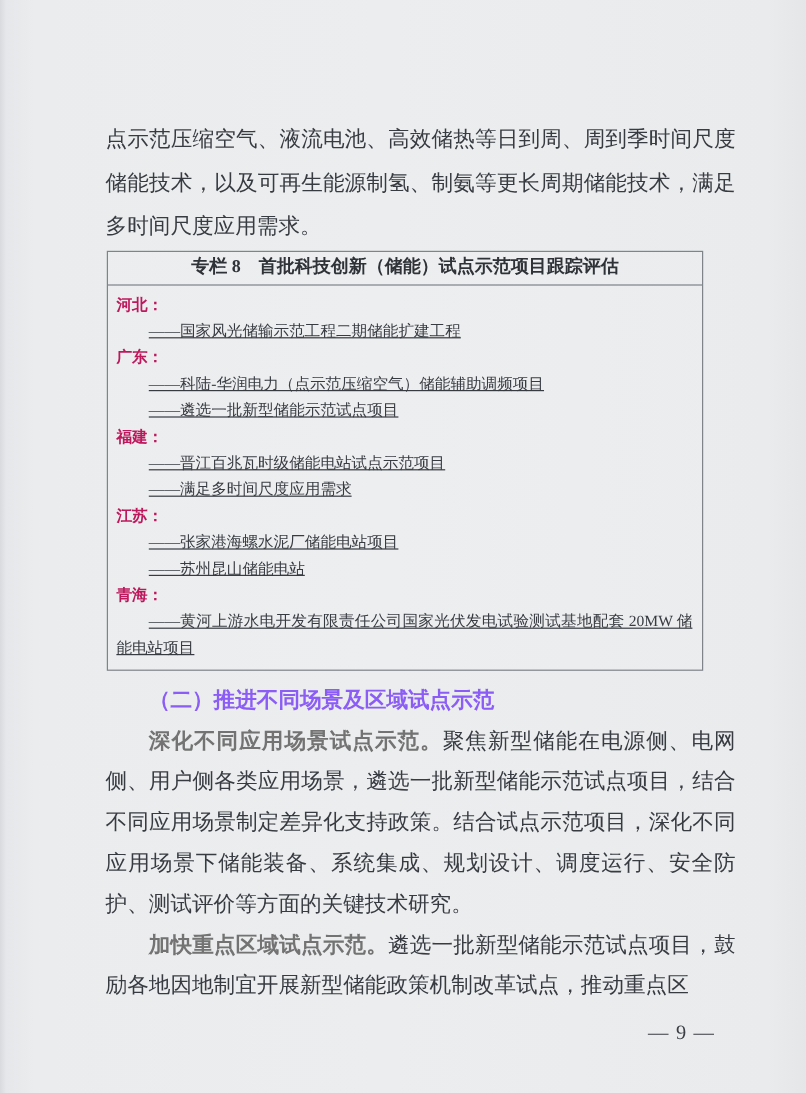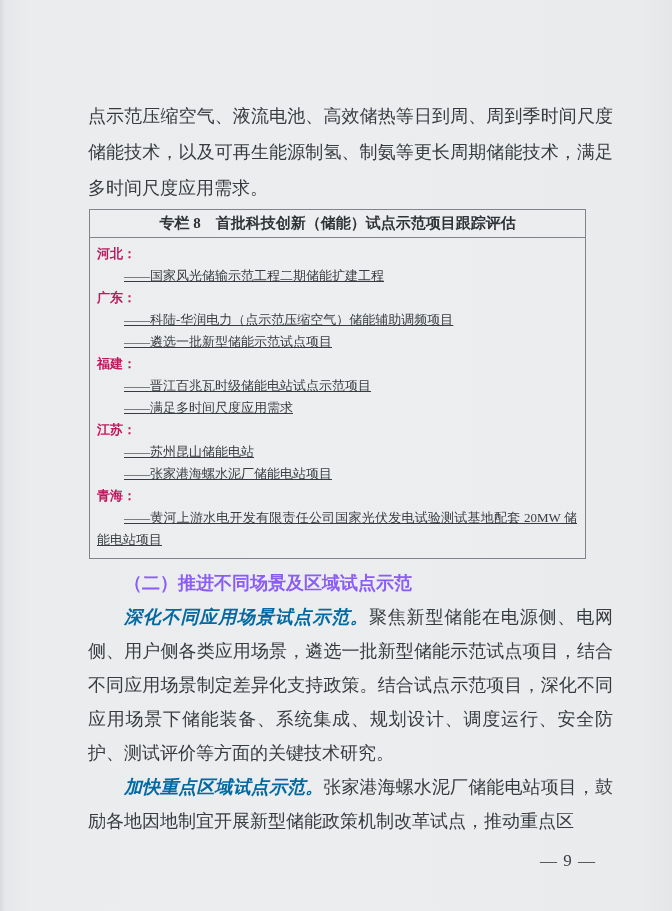--- a/index.html
+++ b/index.html
@@ -28,21 +28,21 @@
     margin: 0;
     font-size: 18px;
     line-height: 36px;
     text-align: justify;
     letter-spacing: 0px;
   }
   .para.lower {
     line-height: 34px;
   }
   .indent2 { text-indent: 2em; }
-  .lead { font-weight: 700; color: #0369a1; font-style: italic; }
+  .lead { font-weight: 700; color: #737373; }
 
   
   .panel {
     box-sizing: border-box;
     width: 497px;
     margin: 3px 0 0 1px;
     border: 1.5px solid #7f838a;
     background: rgba(255,255,255,0.06);
   }
   .panel-title {
@@ -104,29 +104,29 @@
 
       <div class="region">广东：</div>
       <div class="proj">——科陆-华润电力（点示范压缩空气）储能辅助调频项目</div>
       <div class="proj">——遴选一批新型储能示范试点项目</div>
 
       <div class="region">福建：</div>
       <div class="proj">——晋江百兆瓦时级储能电站试点示范项目</div>
       <div class="proj">——满足多时间尺度应用需求</div>
 
       <div class="region">江苏：</div>
+      <div class="proj">——张家港海螺水泥厂储能电站项目</div>
       <div class="proj">——苏州昆山储能电站</div>
-      <div class="proj">——张家港海螺水泥厂储能电站项目</div>
 
       <div class="region">青海：</div>
       <div class="proj">——黄河上游水电开发有限责任公司国家光伏发电试验测试基地配套 20MW 储能电站项目</div>
     </div>
   </div>
 
   <h3 class="heading">（二）推进不同场景及区域试点示范</h3>
 
   <p class="para lower indent2"><span class="lead">深化不同应用场景试点示范。</span><span>聚焦新型储能在电源侧、电网侧、用户侧各类应用场景，遴选一批新型储能示范试点项目，结合不同应用场景制定差异化支持政策。结合试点示范项目，深化不同应用场景下储能装备、系统集成、规划设计、调度运行、安全防护、测试评价等方面的关键技术研究。</span></p>
 
-  <p class="para lower indent2"><span class="lead">加快重点区域试点示范。</span><span>张家港海螺水泥厂储能电站项目，鼓励各地因地制宜开展新型储能政策机制改革试点，推动重点区</span></p>
+  <p class="para lower indent2"><span class="lead">加快重点区域试点示范。</span><span>遴选一批新型储能示范试点项目，鼓励各地因地制宜开展新型储能政策机制改革试点，推动重点区</span></p>
 
   <div class="page-number">— 9 —</div>
 
 </div>
 
 </body></html>

